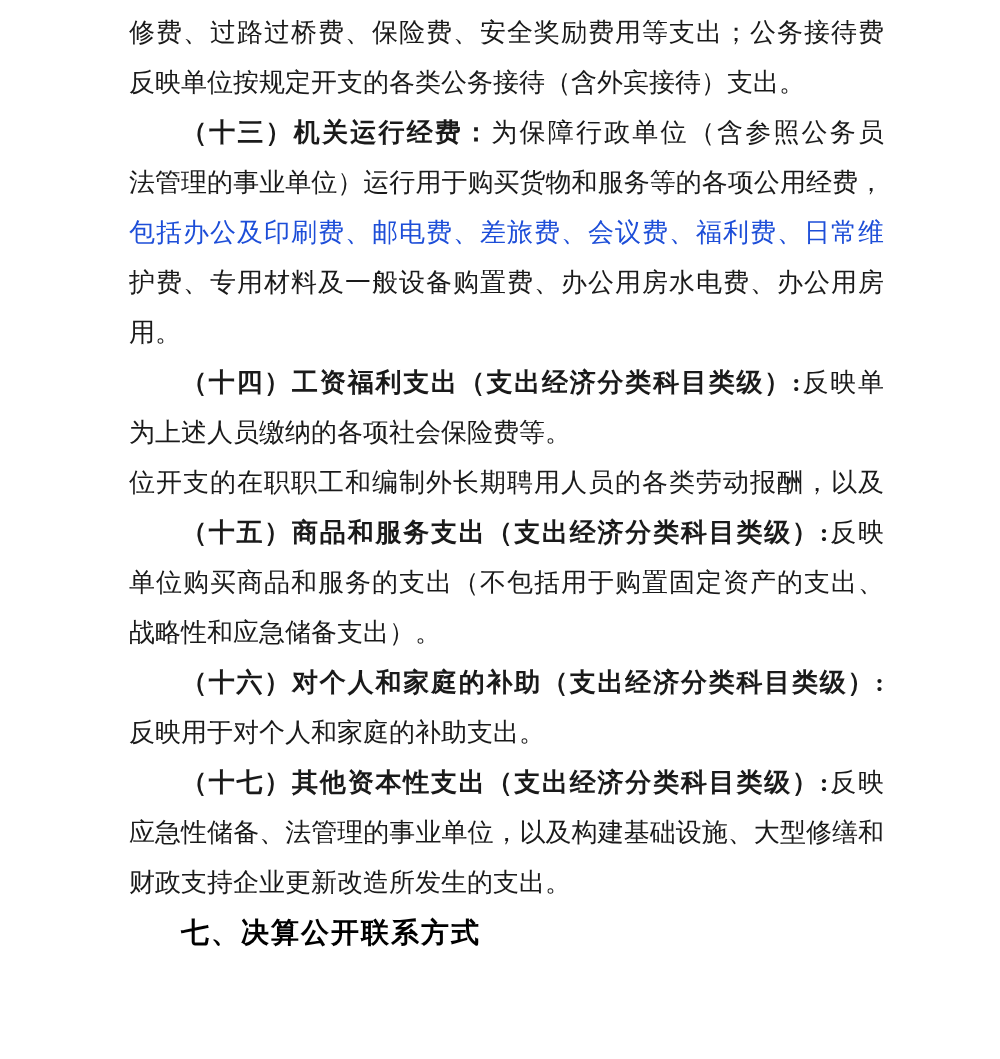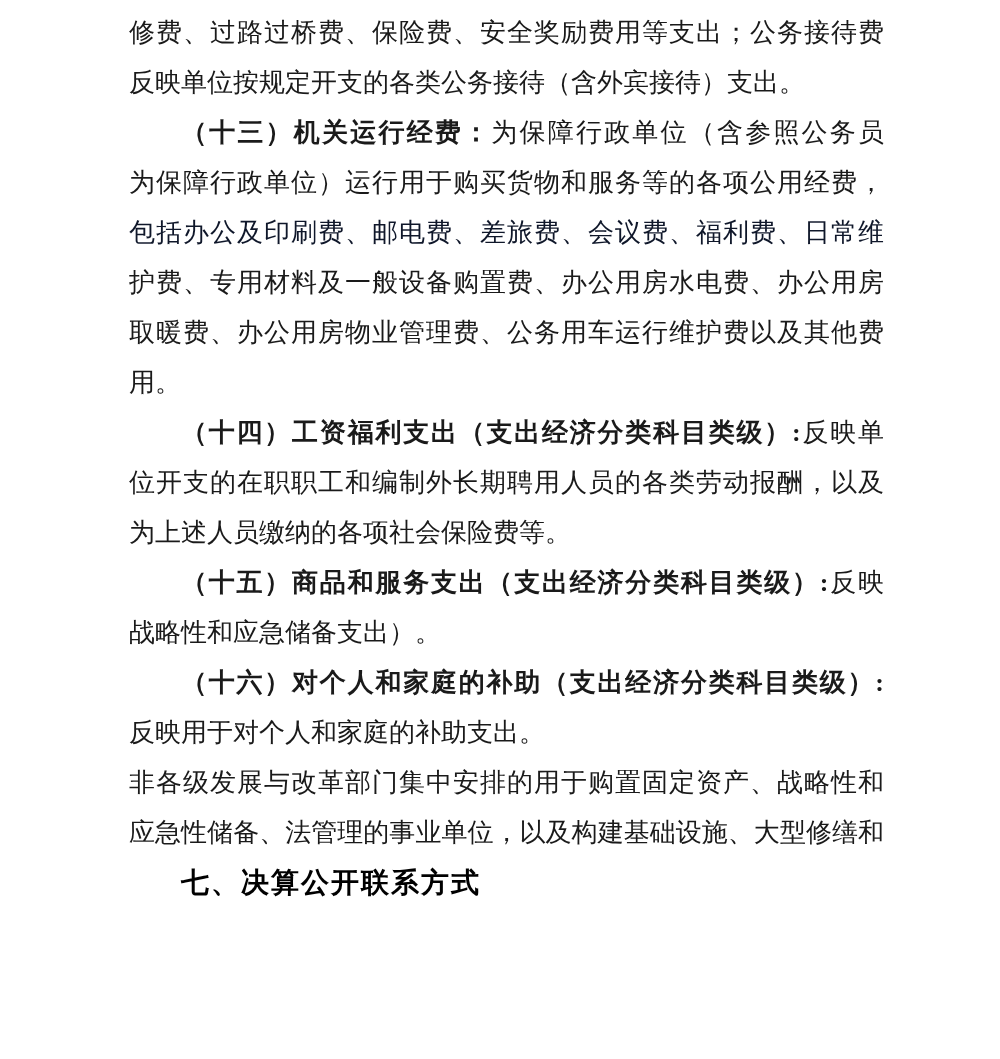--- a/index.html
+++ b/index.html
@@ -59,29 +59,30 @@
   }
 </style>
 </head>
 <body style="background: rgb(255, 255, 255);">
 
 <div class="page">
   <div class="doc-body">
       <div class="line just" style="color: rgb(26, 26, 26);"><span class="run">修费、过路过桥费、保险费、安全奖励费用等支出；公务接待费</span></div>
       <div class="line no-just" style="color: rgb(26, 26, 26);"><span class="run">反映单位按规定开支的各类公务接待（含外宾接待）支出。</span></div>
       <div class="line indent just" style="color: rgb(26, 26, 26);"><span class="run bold">（十三）机关运行经费：</span><span class="run">为保障行政单位（含参照公务员</span></div>
-      <div class="line just" style="color: rgb(26, 26, 26);"><span class="run">为保障行政单位）运行用于购买货物和服务等的各项公用经费，</span></div>
-      <div class="line just" style="color: #0f172a; font-family: Liberation Serif, serif;"><span class="run">包括办公及印刷费、邮电费、差旅费、会议费、福利费、日常维</span></div>
+      <div class="line just" style="color: rgb(26, 26, 26);"><span class="run">法管理的事业单位）运行用于购买货物和服务等的各项公用经费，</span></div>
+      <div class="line just" style="color: #1d4ed8; font-family: Liberation Serif, serif;"><span class="run">包括办公及印刷费、邮电费、差旅费、会议费、福利费、日常维</span></div>
       <div class="line just" style="color: rgb(26, 26, 26);"><span class="run">护费、专用材料及一般设备购置费、办公用房水电费、办公用房</span></div>
-      <div class="line just" style="color: rgb(26, 26, 26);"><span class="run">取暖费、办公用房物业管理费、公务用车运行维护费以及其他费</span></div>
       <div class="line no-just" style="color: rgb(26, 26, 26);"><span class="run">用。</span></div>
       <div class="line indent just" style="color: rgb(26, 26, 26);"><span class="run bold">（十四）工资福利支出（支出经济分类科目类级）:</span><span class="run">反映单</span></div>
+      <div class="line no-just" style="color: rgb(26, 26, 26);"><span class="run">为上述人员缴纳的各项社会保险费等。</span></div>
       <div class="line just" style="color: rgb(26, 26, 26);"><span class="run">位开支的在职职工和编制外长期聘用人员的各类劳动报酬，以及</span></div>
-      <div class="line no-just" style="color: rgb(26, 26, 26);"><span class="run">为上述人员缴纳的各项社会保险费等。</span></div>
       <div class="line indent just" style="color: rgb(26, 26, 26);"><span class="run bold">（十五）商品和服务支出（支出经济分类科目类级）:</span><span class="run">反映</span></div>
+      <div class="line just" style="color: rgb(26, 26, 26);"><span class="run">单位购买商品和服务的支出（不包括用于购置固定资产的支出、</span></div>
       <div class="line no-just" style="color: rgb(26, 26, 26); text-align: right;"><span class="run">战略性和应急储备支出）。</span></div>
       <div class="line indent just" style="color: rgb(26, 26, 26);"><span class="run bold">（十六）对个人和家庭的补助（支出经济分类科目类级）:</span></div>
       <div class="line no-just" style="color: rgb(26, 26, 26);"><span class="run">反映用于对个人和家庭的补助支出。</span></div>
-      <div class="line just" style="color: rgb(26, 26, 26);"><span class="run">非各级发展与改革部门集中安排的用于购置固定资产、战略性和</span></div>
+      <div class="line indent just" style="color: rgb(26, 26, 26);"><span class="run bold">（十七）其他资本性支出（支出经济分类科目类级）:</span><span class="run">反映</span></div>
       <div class="line just" style="color: rgb(26, 26, 26);"><span class="run">应急性储备、法管理的事业单位，以及构建基础设施、大型修缮和</span></div>
+      <div class="line no-just" style="color: rgb(26, 26, 26);"><span class="run">财政支持企业更新改造所发生的支出。</span></div>
       <div class="line indent no-just heading" style="color: rgb(0, 0, 0);"><span class="run bold">七、决算公开联系方式</span></div>
     </div>
 </div>
 
 </body></html>

